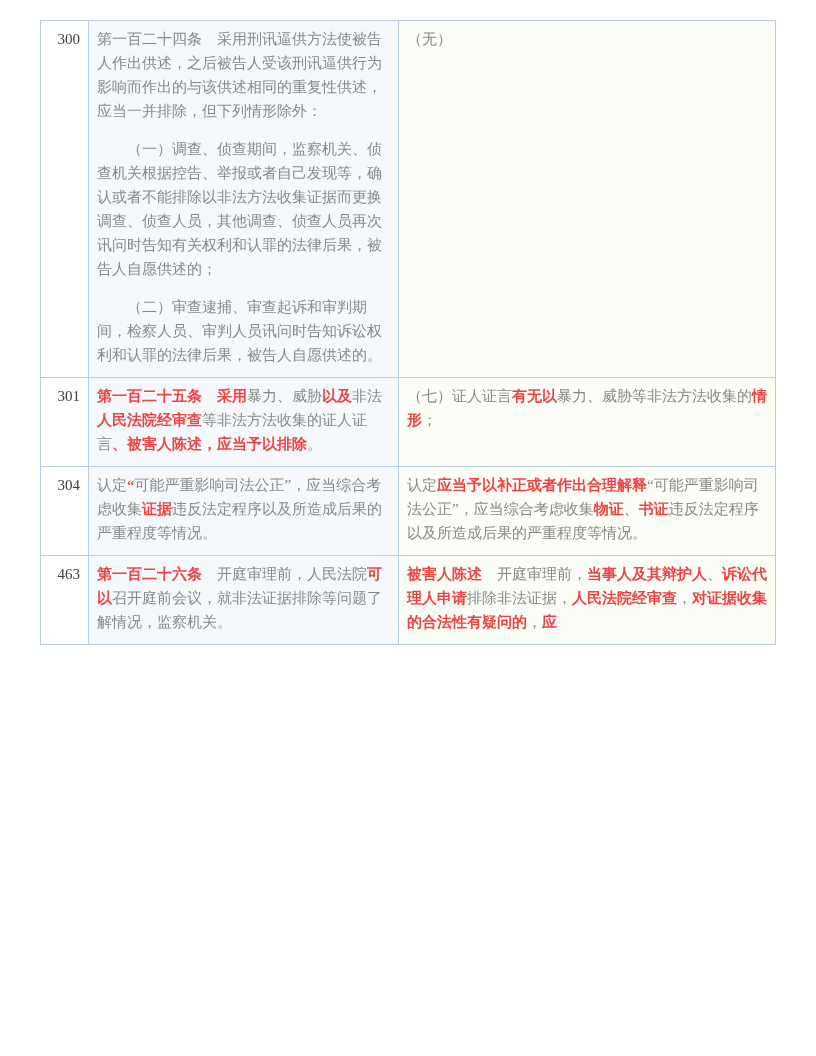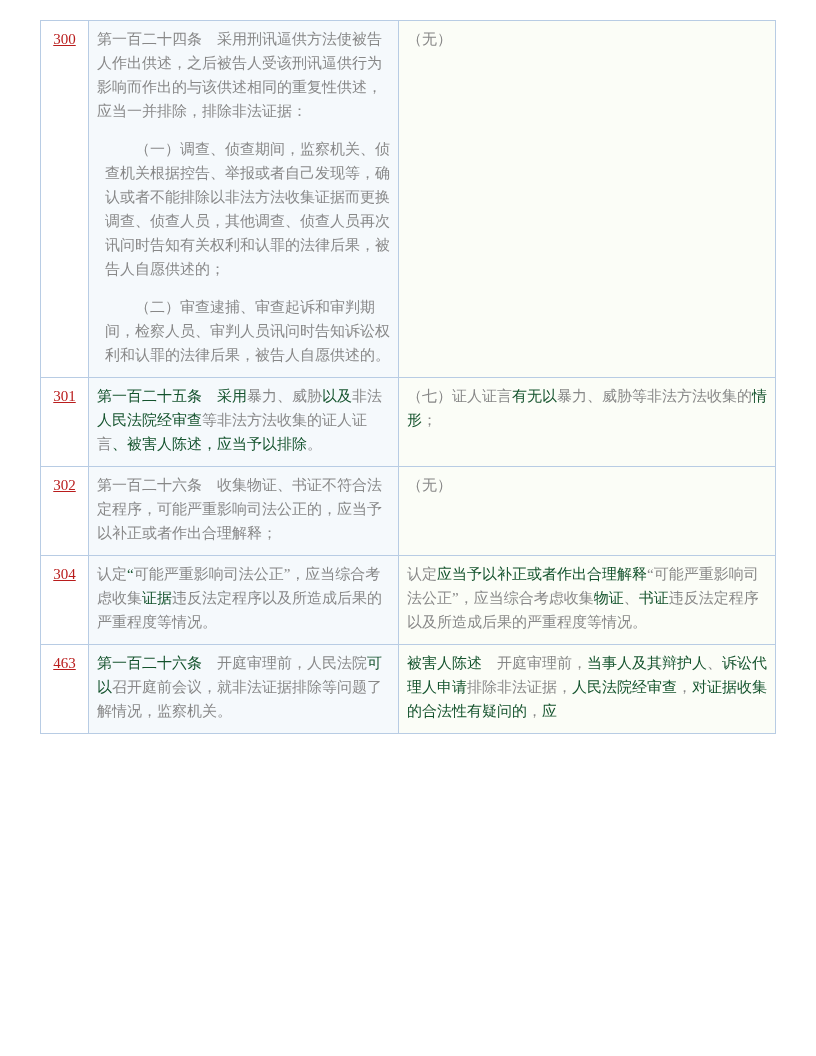--- a/index.html
+++ b/index.html
@@ -23,78 +23,68 @@
     table-layout: fixed;
   }
   td {
     border: 1px solid #b8cce4;
     padding: 6px 8px;
     vertical-align: top;
     word-wrap: break-word;
   }
   td.num {
     width: 48px;
-    text-align: center;
-    color: #b91c1c;
-    text-decoration: underline;
+    text-align: right;
+    color: #404040;
   }
   td.left {
     width: 310px;
     background: #f5f9fc;
   }
   td.right {
     background: #fbfdf7;
   }
-  .red { color: #14532d; }
-  .indent { display: block; text-indent: 2em; margin-left: 8px; }
+  .red { color: #ef4444; font-weight: bold; }
+  .indent { display: block; text-indent: 2em; }
   p { margin: 0 0 4px 0; }
   p.break { margin-top: 14px; }
 </style>
 </head>
 <body>
 
 <div class="page">
   <table>
     <colgroup>
       <col style="width:48px">
       <col style="width:310px">
       <col>
     </colgroup>
     <tbody id="tbody">
         <tr>
           <td class="num">300</td>
           <td class="left">
-            <p><span>第一百二十四条　采用刑讯逼供方法使被告人作出供述，之后被告人受该刑讯逼供行为影响而作出的与该供述相同的重复性供述，应当一并排除，排除非法证据：</span></p>
+            <p><span>第一百二十四条　采用刑讯逼供方法使被告人作出供述，之后被告人受该刑讯逼供行为影响而作出的与该供述相同的重复性供述，应当一并排除，但下列情形除外：</span></p>
             <p class="break">
               <span class="indent"><span>（一）调查、侦查期间，监察机关、侦查机关根据控告、举报或者自己发现等，确认或者不能排除以非法方法收集证据而更换调查、侦查人员，其他调查、侦查人员再次讯问时告知有关权利和认罪的法律后果，被告人自愿供述的；</span></span>
             </p>
             <p class="break">
               <span class="indent"><span>（二）审查逮捕、审查起诉和审判期间，检察人员、审判人员讯问时告知诉讼权利和认罪的法律后果，被告人自愿供述的。</span></span>
             </p>
           </td>
           <td class="right">
             <p><span>（无）</span></p>
           </td>
         </tr>
         <tr>
           <td class="num">301</td>
           <td class="left">
             <p><span class="red">第一百二十五条　采用</span><span>暴力、威胁</span><span class="red">以及</span><span>非法</span><span class="red">人民法院经审查</span><span>等非法方法收集的证人证言</span><span class="red">、被害人陈述，应当予以排除</span><span>。</span></p>
           </td>
           <td class="right">
             <p><span>（七）</span><span>证人证言</span><span class="red">有无以</span><span>暴力、威胁等非法方法收集的</span><span class="red">情形</span><span>；</span></p>
-          </td>
-        </tr>
-        <tr>
-          <td class="num">302</td>
-          <td class="left">
-            <p><span>第一百二十六条　收集物证、书证不符合法定程序，可能严重影响司法公正的，应当予以补正或者作出合理解释；</span></p>
-          </td>
-          <td class="right">
-            <p><span>（无）</span></p>
           </td>
         </tr>
         <tr>
           <td class="num">304</td>
           <td class="left">
             <p><span>认定</span><span class="red">“</span><span>可能严重影响司法公正”，应当综合考虑收集</span><span class="red">证据</span><span>违反法定程序以及所造成后果的严重程度等情况。</span></p>
           </td>
           <td class="right">
             <p><span>认定</span><span class="red">应当予以补正或者作出合理解释</span><span>“可能严重影响司法公正”，应当综合考虑收集</span><span class="red">物证</span><span>、</span><span class="red">书证</span><span>违反法定程序以及所造成后果的严重程度等情况。</span></p>
           </td>

